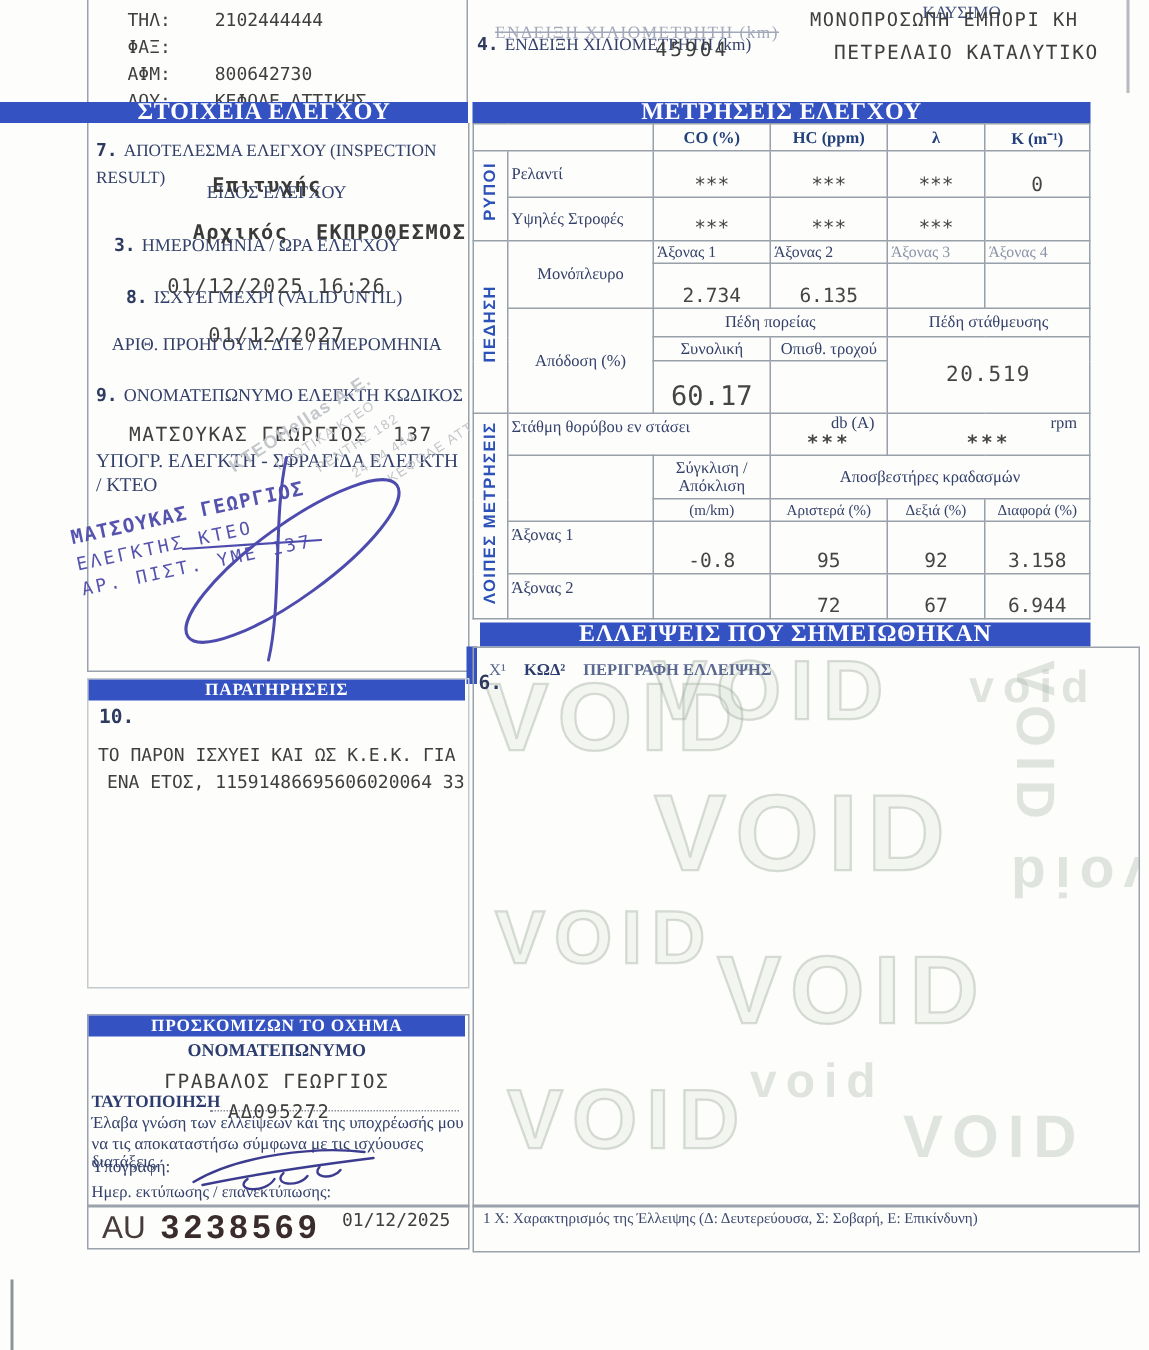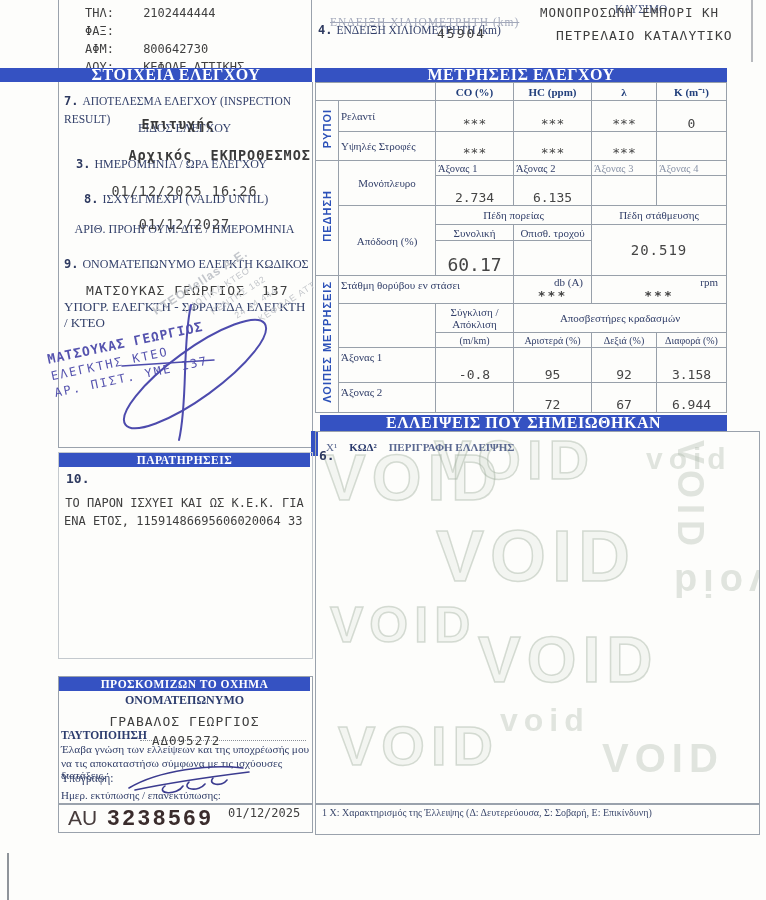--- a/index.html
+++ b/index.html
@@ -275,21 +275,21 @@
       <span class="labb" style="font-size:11px;color:#5a6890;">ΠΕΡΙΓΡΑΦΗ ΕΛΛΕΙΨΗΣ</span>
     </span>
   </div>
   <div class="abs num" style="left:3px;top:16px;font-size:13px;">6.</div>
 </div>
 
 <div class="abs boxlight" style="left:58px;top:452px;width:253px;height:205px;"></div>
 <div class="abs bar" style="left:59px;top:453px;width:251px;font-size:11.5px;">ΠΑΡΑΤΗΡΗΣΕΙΣ</div>
 <div class="abs num" style="left:66px;top:471px;font-size:13px;">10.</div>
 <div class="abs mono" style="left:58px;top:496px;width:253px;text-align:center;font-size:12px;">ΤΟ ΠΑΡΟΝ ΙΣΧΥΕΙ ΚΑΙ ΩΣ Κ.Ε.Κ. ΓΙΑ</div>
-<div class="abs mono" style="left:64px;top:514px;width:253px;text-align:left;font-size:12px;">ΕΝΑ ΕΤΟΣ, 11591486695606020064 33</div>
+<div class="abs mono" style="left:64px;top:514px;width:253px;text-align:center;font-size:12px;">ΕΝΑ ΕΤΟΣ, 11591486695606020064 33</div>
 
 <div class="abs box" style="left:58px;top:676px;width:253px;height:127px;"></div>
 <div class="abs bar" style="left:59px;top:677px;width:251px;font-size:11.5px;">ΠΡΟΣΚΟΜΙΖΩΝ ΤΟ ΟΧΗΜΑ</div>
 <div class="abs labb" style="left:58px;top:693px;width:253px;text-align:center;font-size:12px;">ΟΝΟΜΑΤΕΠΩΝΥΜΟ</div>
 <div class="abs mono" style="left:58px;top:714px;width:253px;text-align:center;font-size:13px;letter-spacing:1px;">ΓΡΑΒΑΛΟΣ ΓΕΩΡΓΙΟΣ</div>
 <div class="abs labb" style="left:61px;top:729px;font-size:11.5px;">ΤΑΥΤΟΠΟΙΗΣΗ</div>
 <div class="abs dotted" style="left:140px;top:730px;width:166px;height:10px;"></div>
 <div class="abs mono" style="left:152px;top:733px;font-size:12.5px;letter-spacing:1px;text-align:center;">ΑΔ095272</div>
 <div class="abs lab" style="left:61px;top:743px;width:250px;font-size:11.3px;">Έλαβα γνώση των ελλείψεων και της υποχρέωσής μου</div>
 <div class="abs lab" style="left:61px;top:757px;width:250px;font-size:11.3px;">να τις αποκαταστήσω σύμφωνα με τις ισχύουσες διατάξεις.</div>

